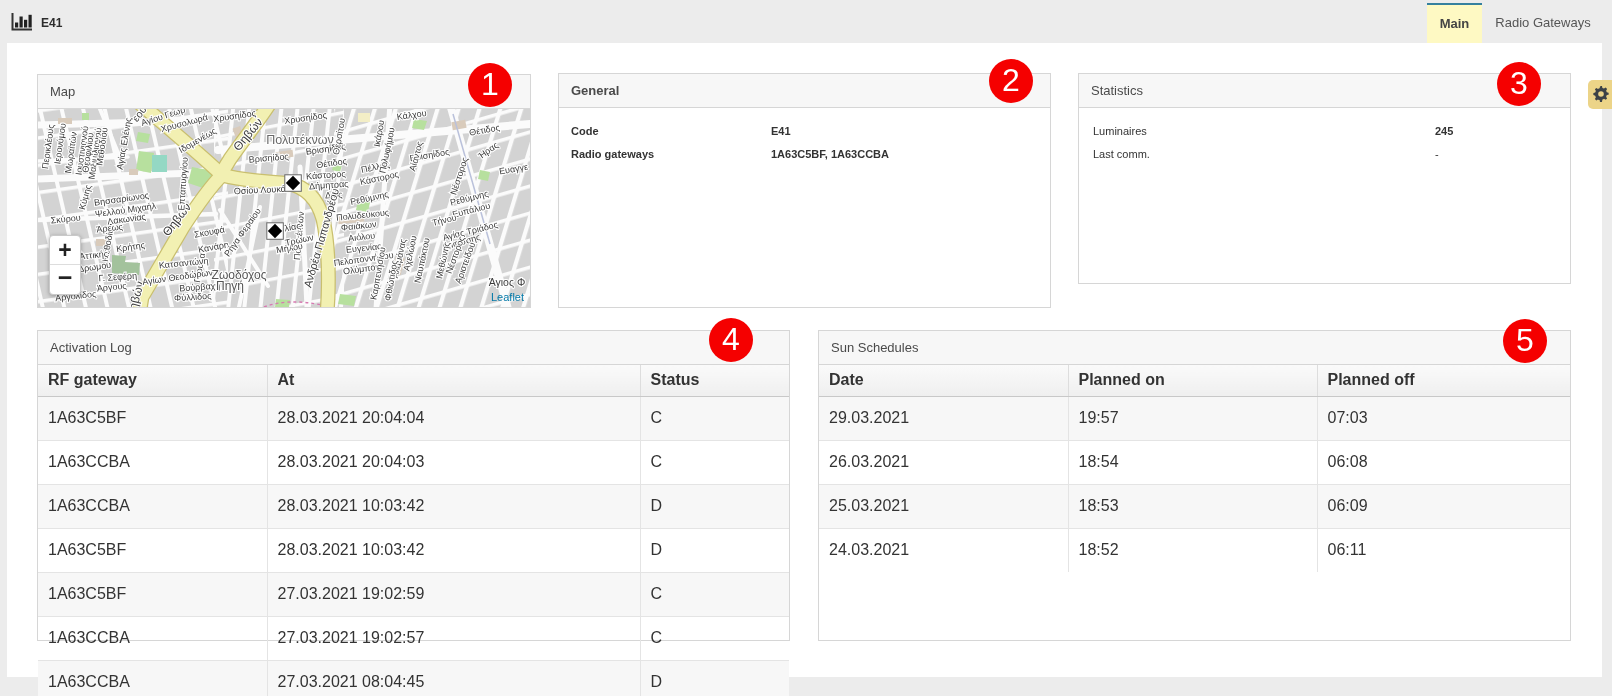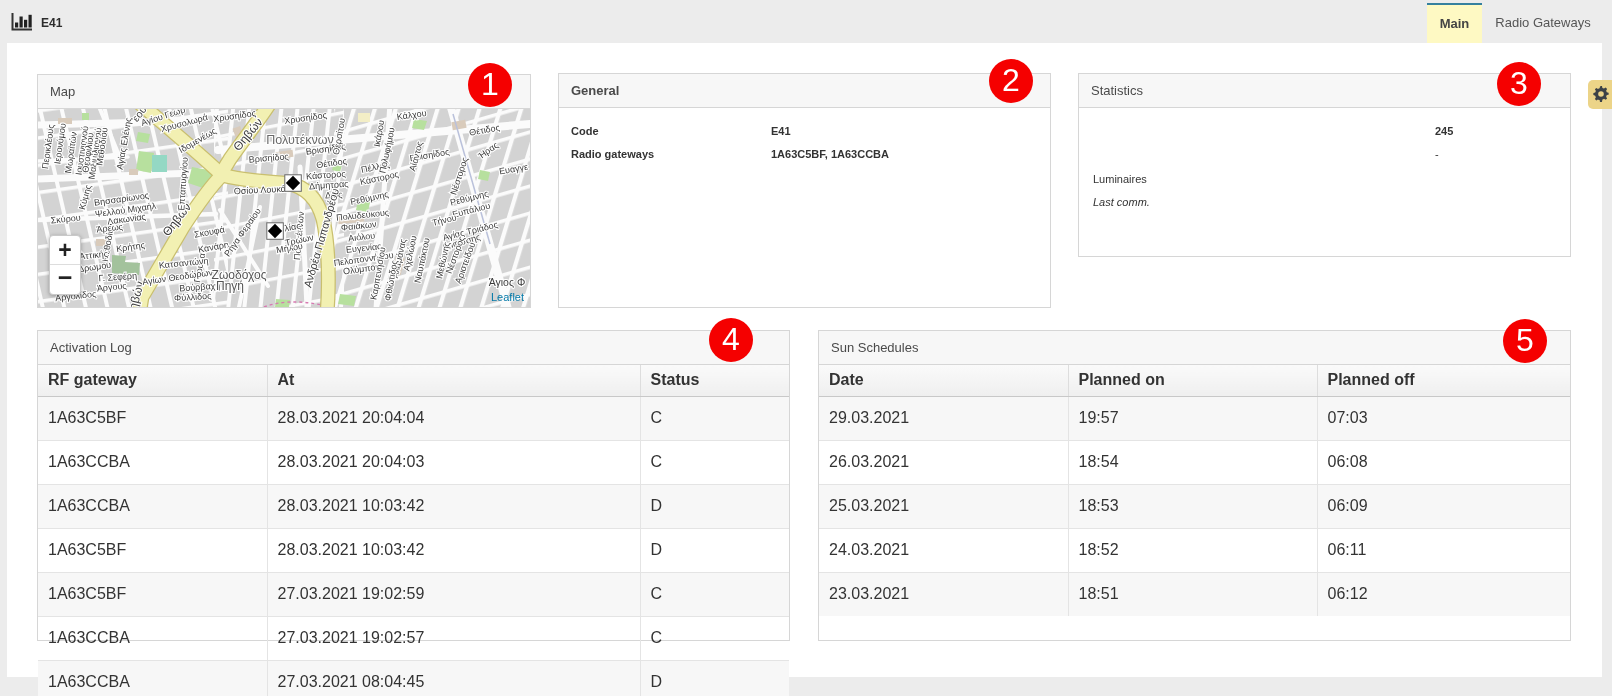--- a/index.html
+++ b/index.html
@@ -223,25 +223,25 @@
 <div class="panel" style="left:558px;top:73px;width:493px;height:235px;font-weight:bold;">
   <div class="phead">General</div>
   <div class="kv" style="padding:12px 12px 0 12px;position:relative;">
     <div style="height:23px;line-height:22px;">Code</div>
     <div style="height:23px;line-height:22px;">Radio gateways</div>
     <div style="position:absolute;left:212px;top:12px;height:23px;line-height:22px;">E41</div>
     <div style="position:absolute;left:212px;top:35px;height:23px;line-height:22px;">1A63C5BF, 1A63CCBA</div>
   </div>
 </div>
 
-<div class="panel" style="left:1078px;top:73px;width:493px;height:184px;">
+<div class="panel" style="left:1078px;top:73px;width:493px;height:211px;">
   <div class="phead">Statistics</div>
   <div class="kv" style="padding:12px 12px 0 14px;position:relative;">
-    <div style="height:23px;line-height:22px;margin-top:48px;">Luminaires</div>
-    <div style="height:23px;line-height:22px;font-style:italic;">Last comm.</div>
+    <div style="height:23px;line-height:22px;">Luminaires</div>
+    <div style="height:23px;line-height:22px;">Last comm.</div>
     <div style="position:absolute;left:356px;top:12px;height:23px;line-height:22px;font-weight:bold;">245</div>
     <div style="position:absolute;left:356px;top:35px;height:23px;line-height:22px;">-</div>
   </div>
 </div>
 
 <div class="panel" style="left:37px;top:330px;width:753px;height:311px;">
   <div class="phead">Activation Log</div>
   <table class="grid">
     <colgroup>
         <col style="width:229px">
@@ -324,25 +324,20 @@
       <tr class="odd">
           <td>25.03.2021</td>
           <td>18:53</td>
           <td>06:09</td>
         </tr>
       <tr>
           <td>24.03.2021</td>
           <td>18:52</td>
           <td>06:11</td>
         </tr>
-      <tr class="odd">
-          <td>23.03.2021</td>
-          <td>18:51</td>
-          <td>06:12</td>
-        </tr>
     </tbody>
   </table>
 </div>
 
 <div class="badge" style="left:468px;top:63px;">1</div>
 <div class="badge" style="left:989px;top:59px;">2</div>
 <div class="badge" style="left:1497px;top:62px;">3</div>
 <div class="badge" style="left:709px;top:318px;">4</div>
 <div class="badge" style="left:1503px;top:319px;">5</div>
 

